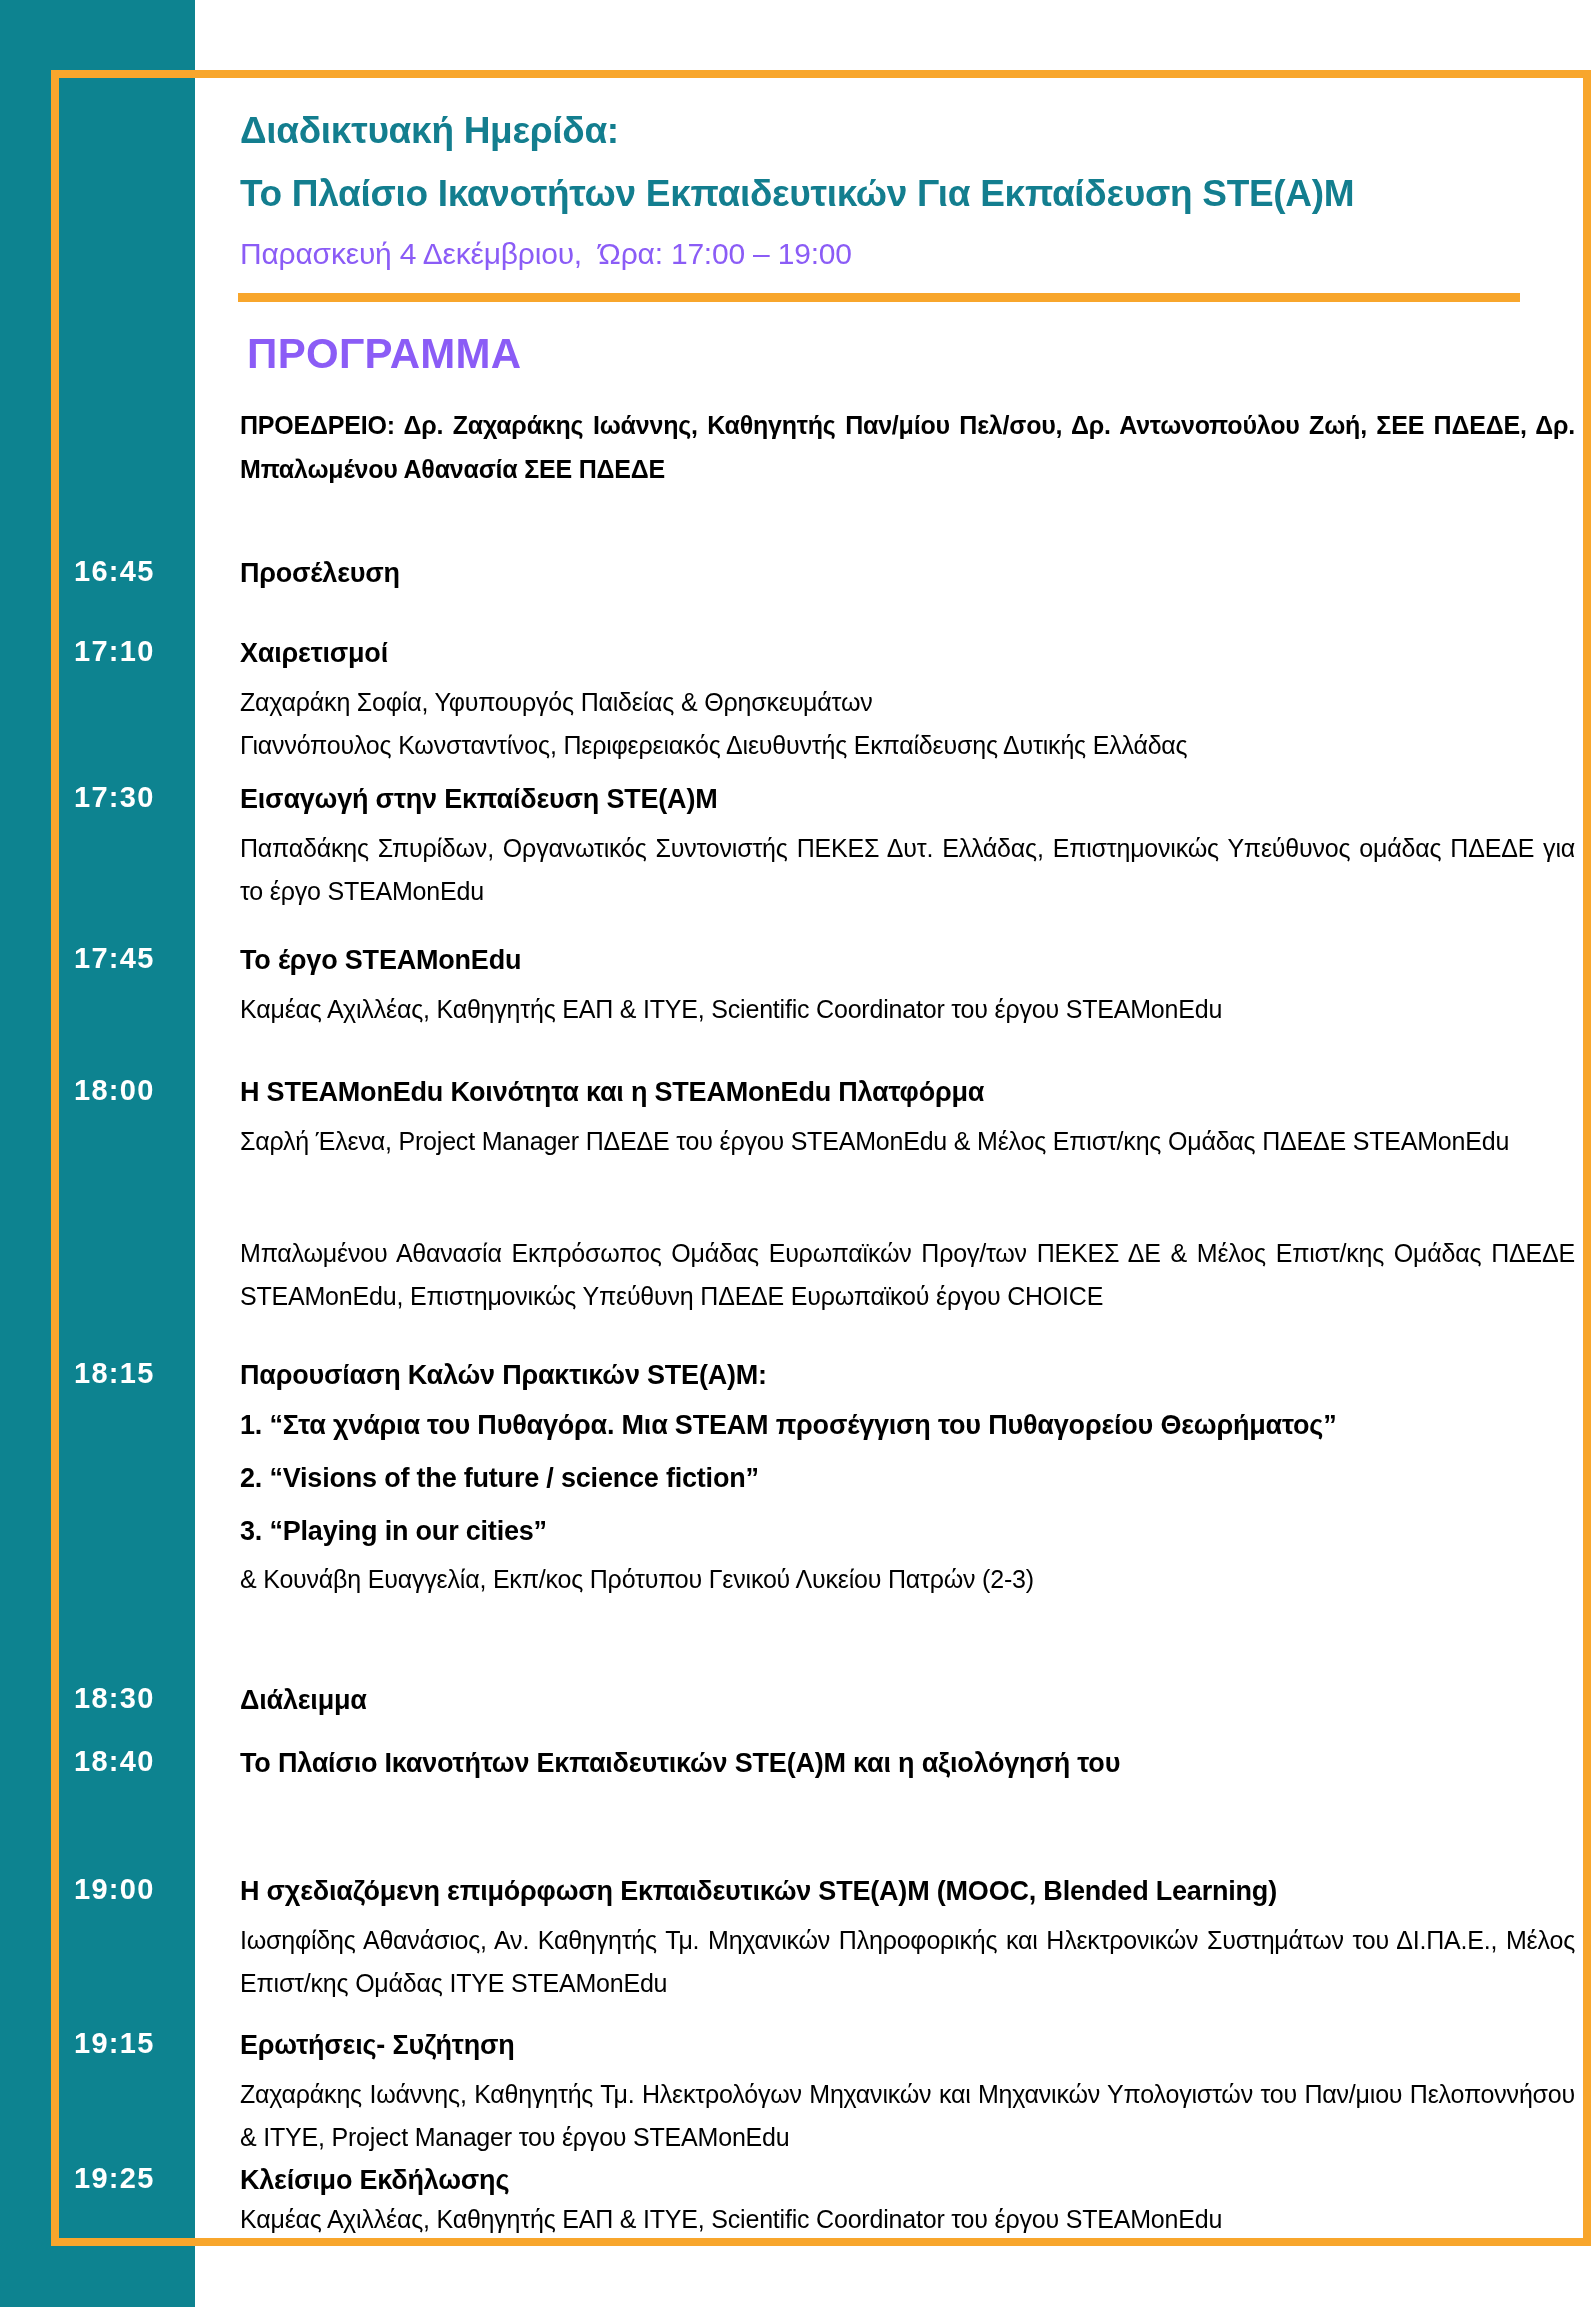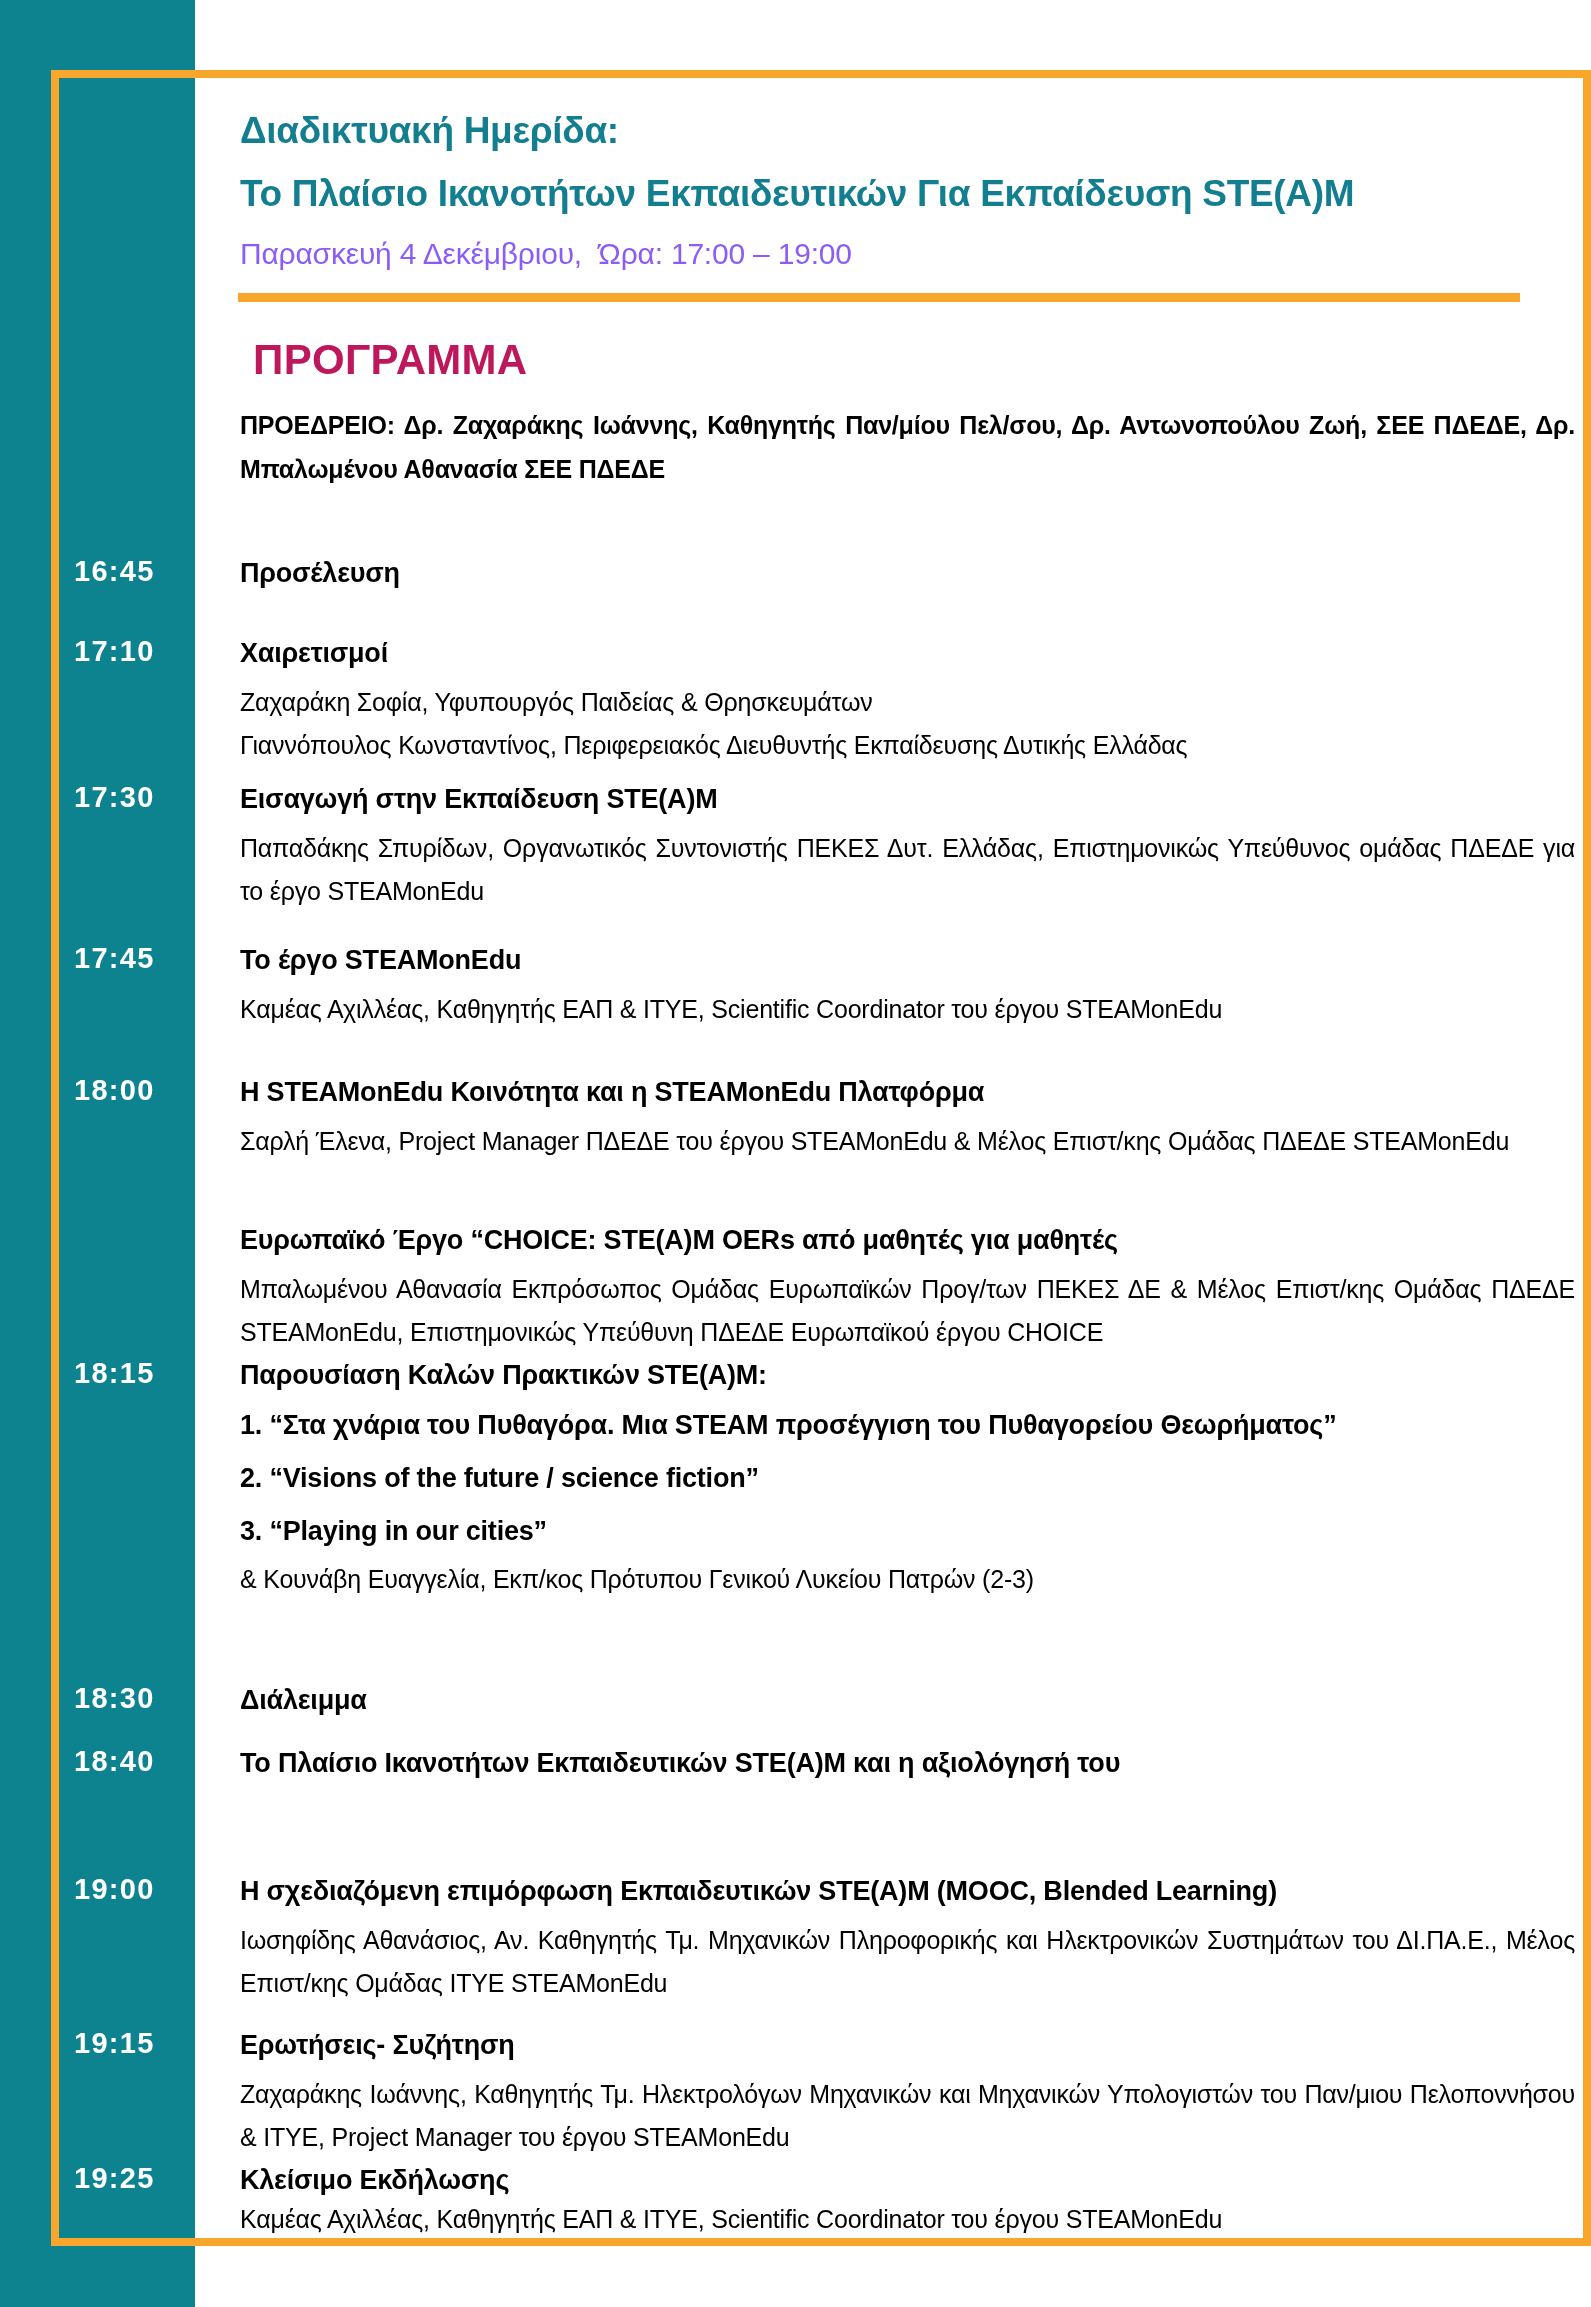--- a/index.html
+++ b/index.html
@@ -28,22 +28,22 @@
   }
   .subtitle{
     color:#8b5cf6;font-size:30px;font-weight:400;line-height:39px;
     margin:9.2px 0 0 0;white-space:pre-wrap;letter-spacing:-0.2px;
   }
   .rule{
     position:absolute;left:238px;top:293px;width:1282px;height:9.2px;
     background:#F8A62C;
   }
   .program{
-    position:absolute;left:239px;top:323px;margin:14px;
-    color:#be185d;font-size:42px;font-weight:bold;line-height:45px;
+    position:absolute;left:239px;top:323px;margin:8px;
+    color:#8b5cf6;font-size:42px;font-weight:bold;line-height:45px;
     letter-spacing:0.3px;
   }
   .chairs{
     position:absolute;left:240px;top:403px;width:1335px;margin:0;
     color:#000000;font-size:25px;font-weight:bold;line-height:44px;
     text-align:justify;letter-spacing:-0.2px;
   }
   .row{
     position:absolute;left:0;width:1591px;
   }
@@ -122,21 +122,20 @@
     <span class="time">18:00</span>
     <div class="content">
       <h2 class="item-title">Η STEAMonEdu Κοινότητα και η STEAMonEdu Πλατφόρμα</h2>
       <p class="detail">Σαρλή Έλενα, Project Manager ΠΔΕΔΕ του έργου STEAMonEdu &amp; Μέλος Επιστ/κης Ομάδας ΠΔΕΔΕ STEAMonEdu</p>
     </div>
   </section>
 
   <section class="row" style="top:1223px">
     <span class="time"></span>
     <div class="content">
-      <h2 class="item-title">Ευρωπαϊκό Έργο “CHOICE: STE(A)M OERs από μαθητές για μαθητές</h2>
       <p class="detail">Μπαλωμένου Αθανασία Εκπρόσωπος Ομάδας Ευρωπαϊκών Προγ/των ΠΕΚΕΣ ΔΕ &amp; Μέλος Επιστ/κης Ομάδας ΠΔΕΔΕ STEAMonEdu, Επιστημονικώς Υπεύθυνη ΠΔΕΔΕ Ευρωπαϊκού έργου CHOICE</p>
     </div>
   </section>
 
   <section class="row" style="top:1358px">
     <span class="time">18:15</span>
     <div class="content">
       <h2 class="item-title" style="margin-bottom:6.6px">Παρουσίαση Καλών Πρακτικών STE(A)M:</h2>
       <p class="sub-item">1. “Στα χνάρια του Πυθαγόρα. Μια STEAM προσέγγιση του Πυθαγορείου Θεωρήματος”</p>
       <p class="sub-item">2. “Visions of the future / science fiction”</p>

